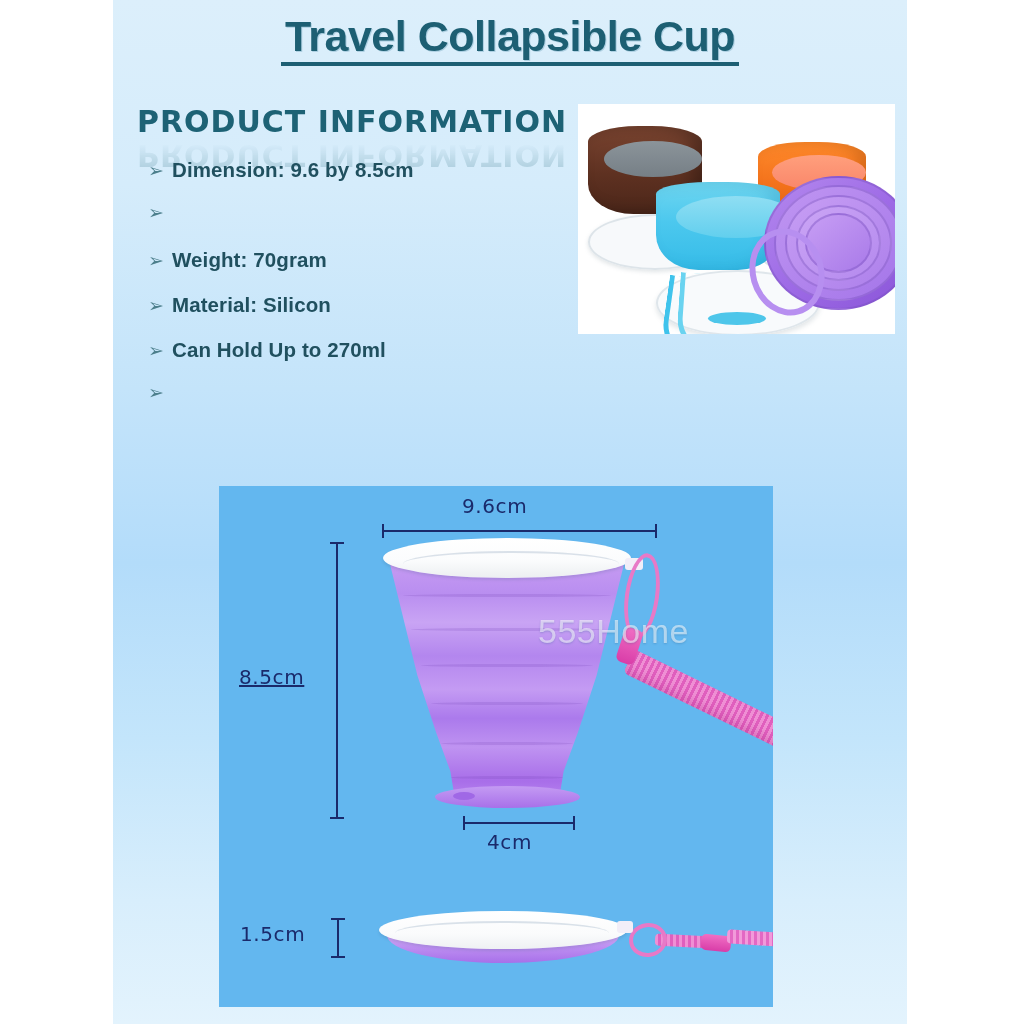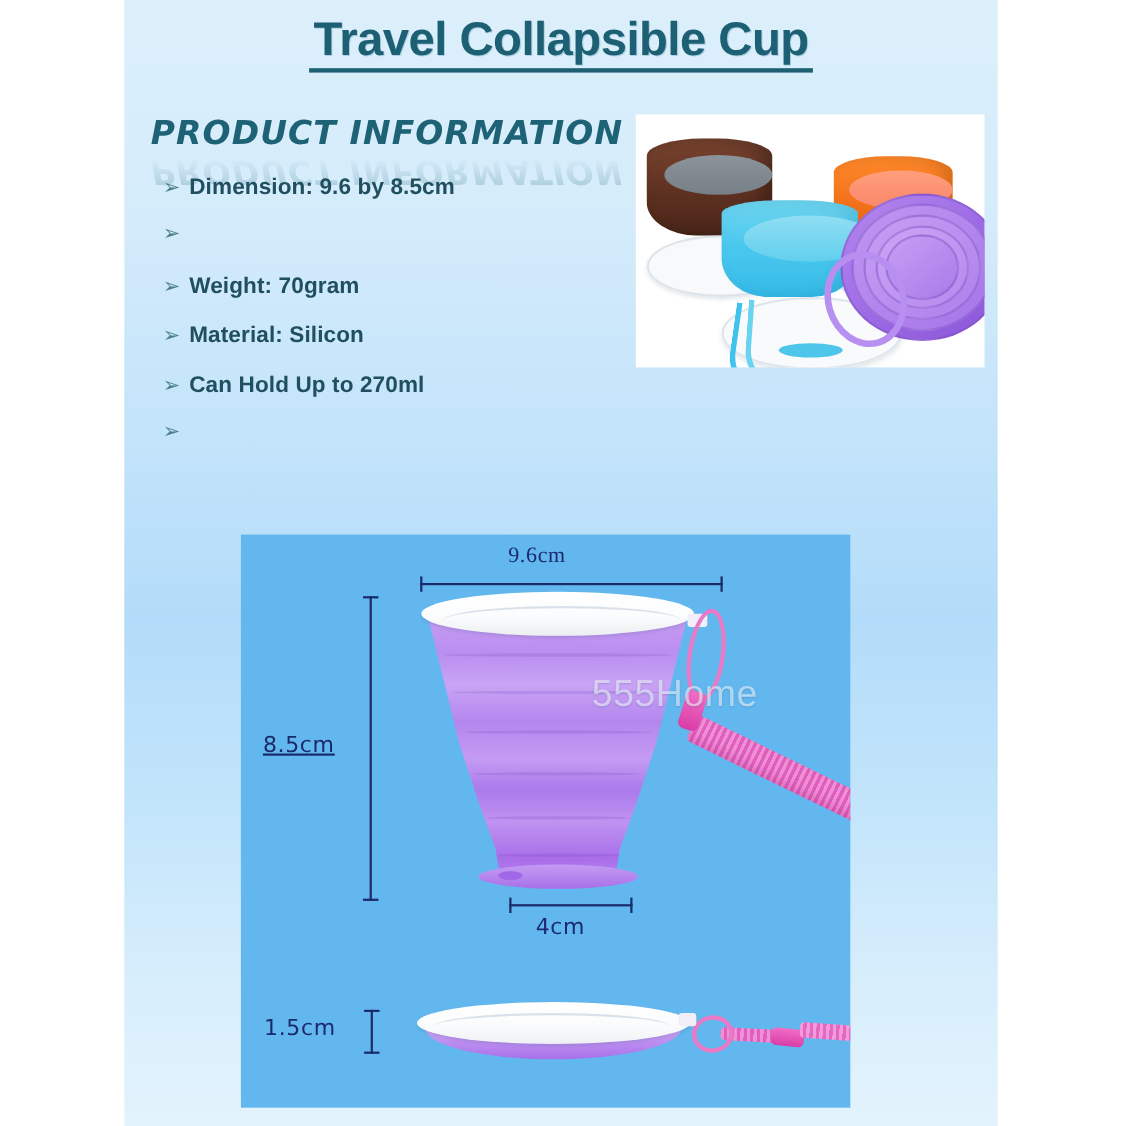--- a/index.html
+++ b/index.html
@@ -59,21 +59,20 @@
     text-shadow: 1px 1px 0 rgba(120,170,195,0.45);
   }
 
   
   #info-heading-wrap {
     position: absolute;
     left: 137px;
     top: 104px;
     width: 440px;
     height: 48px;
-    font-style: italic;
   }
   #info-heading {
     font-family: "DejaVu Sans", sans-serif;
     font-size: 30px;
     font-weight: bold;
     color: #1d6275;
     letter-spacing: 1px;
     white-space: nowrap;
   }
   #info-heading-reflection {
@@ -551,21 +550,21 @@
       <div class="foot"></div>
       <div class="lid">
         <div class="lid-top"></div>
       </div>
     </div>
 
   </div>
 
   <div id="diagram-panel">
 
-    <span class="dim-text" style="left:243px; top:8px;font-family:Liberation Serif, serif;">9.6cm</span>
+    <span class="dim-text" style="left:243px; top:8px;">9.6cm</span>
     <div class="dim-line-h" style="left:163px; top:44px; width:275px;"></div>
 
     <span class="dim-text" style="left:20px; top:179px;text-decoration:underline;">8.5cm</span>
     <div class="dim-line-v" style="left:117px; top:56px; height:277px;"></div>
 
     <div id="cup-expanded">
       <div id="cup-exp-body">
         <div class="exp-ridge" style="left:14px; top:34px; width:208px;"></div>
         <div class="exp-ridge" style="left:22px; top:68px; width:192px;"></div>
         <div class="exp-ridge" style="left:32px; top:104px; width:172px;"></div>

